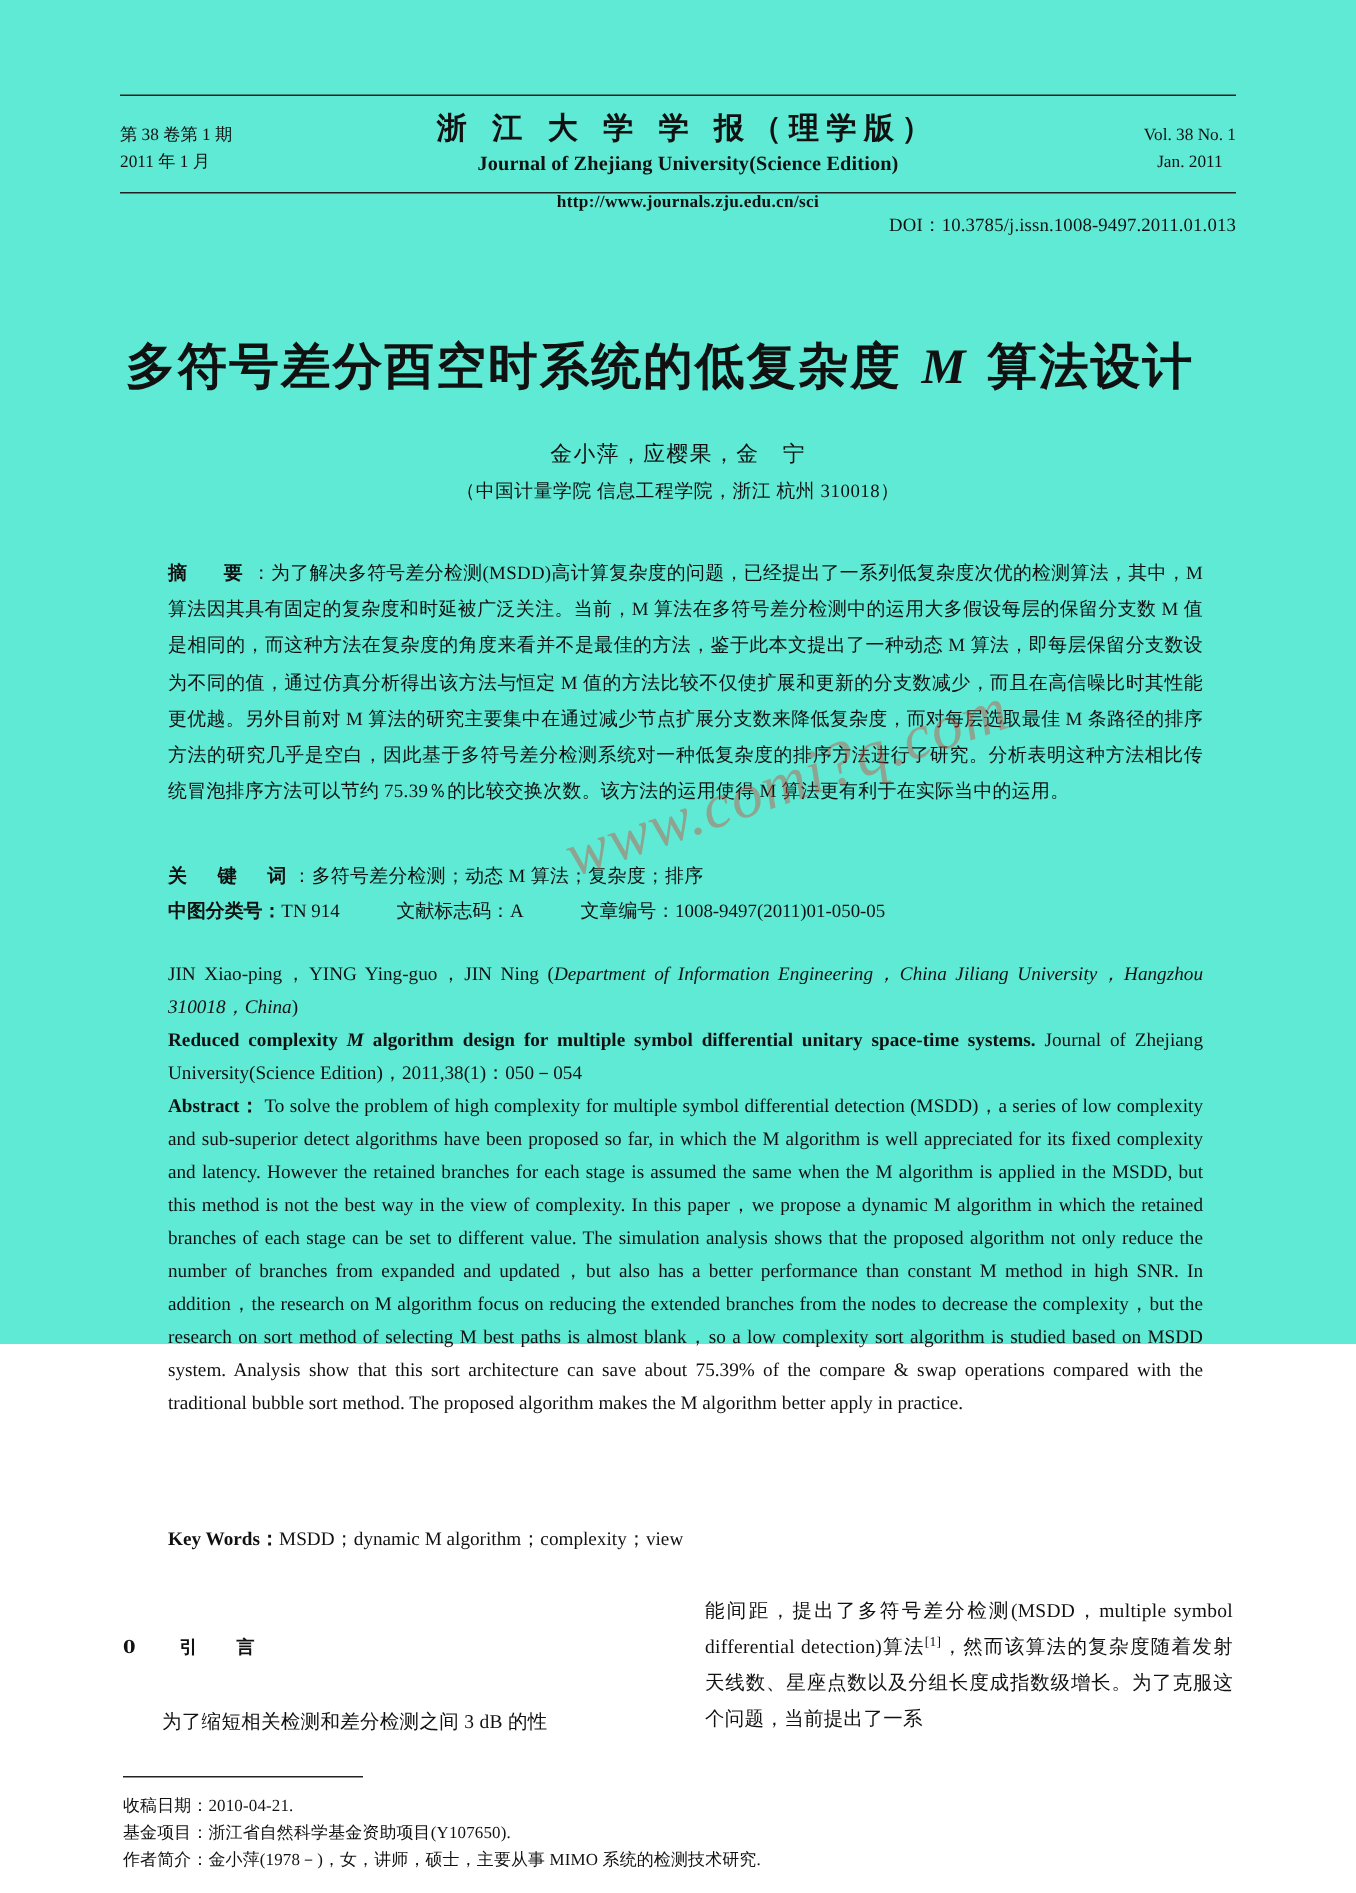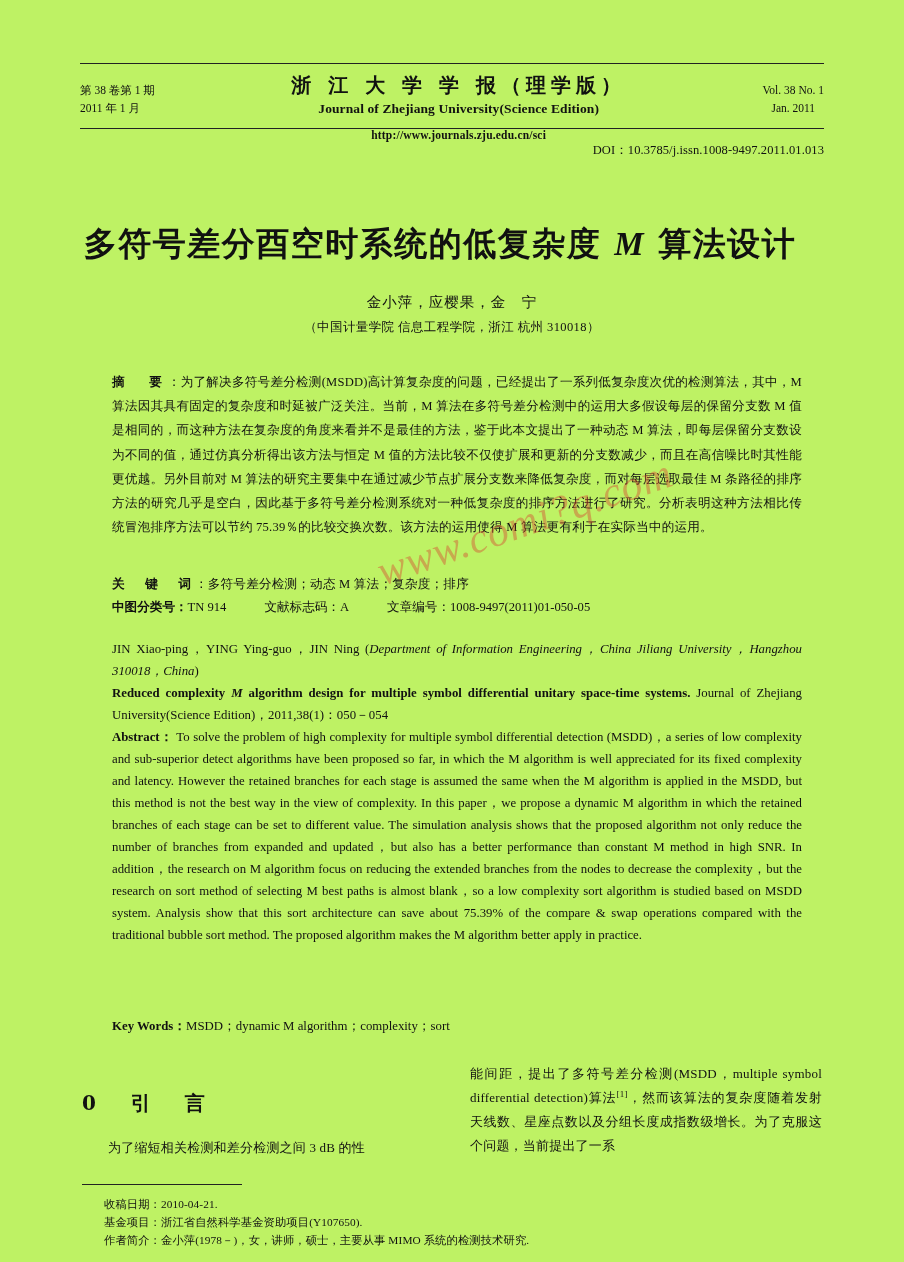--- a/index.html
+++ b/index.html
@@ -12,22 +12,22 @@
     height: 1262px;
     position: relative;
     font-family: "Liberation Serif", serif;
     color: #111;
     overflow: hidden;
   }
   .page {
     position: absolute;
     left: 0; top: 0;
     width: 904px;
-    height: 1262px;
-    background: #bef264;
+    height: 896px;
+    background: #5eead4;
   }
 
   
   .header {
     position: absolute;
     left: 80px;
     top: 72px;
     width: 744px;
     display: flex;
     align-items: flex-start;
@@ -184,21 +184,21 @@
     font-size: 12.8px;
   }
   .en-keywords b { font-weight: bold; }
 
   
   .sec-head {
     position: absolute;
     left: 82px;
     top: 1090px;
     font-family: "DejaVu Serif", serif;
-    font-size: 20px;
+    font-size: 12px;
     font-weight: bold;
     letter-spacing: 7px;
   }
   .col-left-body {
     position: absolute;
     left: 82px;
     top: 1136px;
     width: 350px;
     font-size: 13px;
     line-height: 1.85;
@@ -226,21 +226,20 @@
     border-top: 1px solid #222;
   }
   .footnotes {
     position: absolute;
     left: 82px;
     top: 1196px;
     width: 430px;
     font-size: 11.3px;
     line-height: 1.58;
     letter-spacing: 0.1px;
-    margin-left: 22px;
   }
 
   
   .watermark {
     position: absolute;
     left: 370px;
     top: 498px;
     font-family: "Liberation Serif", serif;
     font-size: 42px;
     font-style: italic;
@@ -311,21 +310,21 @@
     </p>
     <p class="en-title-line">
       <span>Reduced complexity </span><span class="ital">M</span><span> algorithm design for multiple symbol differential unitary space-time systems.</span><span class="norm"> Journal of Zhejiang University(Science Edition)，2011,38(1)：050－054</span>
     </p>
     <p class="en-abstract">
       <b>Abstract：</b><span> To solve the problem of high complexity for multiple symbol differential detection (MSDD)，a series of low complexity and sub-superior detect algorithms have been proposed so far, in which the M algorithm is well appreciated for its fixed complexity and latency. However the retained branches for each stage is assumed the same when the M algorithm is applied in the MSDD, but this method is not the best way in the view of complexity. In this paper，we propose a dynamic M algorithm in which the retained branches of each stage can be set to different value. The simulation analysis shows that the proposed algorithm not only reduce the number of branches from expanded and updated，but also has a better performance than constant M method in high SNR. In addition，the research on M algorithm focus on reducing the extended branches from the nodes to decrease the complexity，but the research on sort method of selecting M best paths is almost blank，so a low complexity sort algorithm is studied based on MSDD system. Analysis show that this sort architecture can save about 75.39% of the compare &amp; swap operations compared with the traditional bubble sort method. The proposed algorithm makes the M algorithm better apply in practice.</span>
     </p>
   </div>
 
   <div class="en-keywords">
-    <b>Key Words：</b><span>MSDD；dynamic M algorithm；complexity；sort</span>
+    <b>Key Words：</b><span>MSDD；dynamic M algorithm；complexity；view</span>
   </div>
 
   <div class="sec-head">
     <span>0</span>&nbsp;&nbsp;<span>引　言</span>
   </div>
 
   <div class="col-left-body">为了缩短相关检测和差分检测之间 3 dB 的性</div>
 
   <div class="col-right-body">
     <span>能间距，提出了多符号差分检测(MSDD，multiple symbol differential detection)算法</span><sup>[1]</sup><span>，然而该算法的复杂度随着发射天线数、星座点数以及分组长度成指数级增长。为了克服这个问题，当前提出了一系</span>

